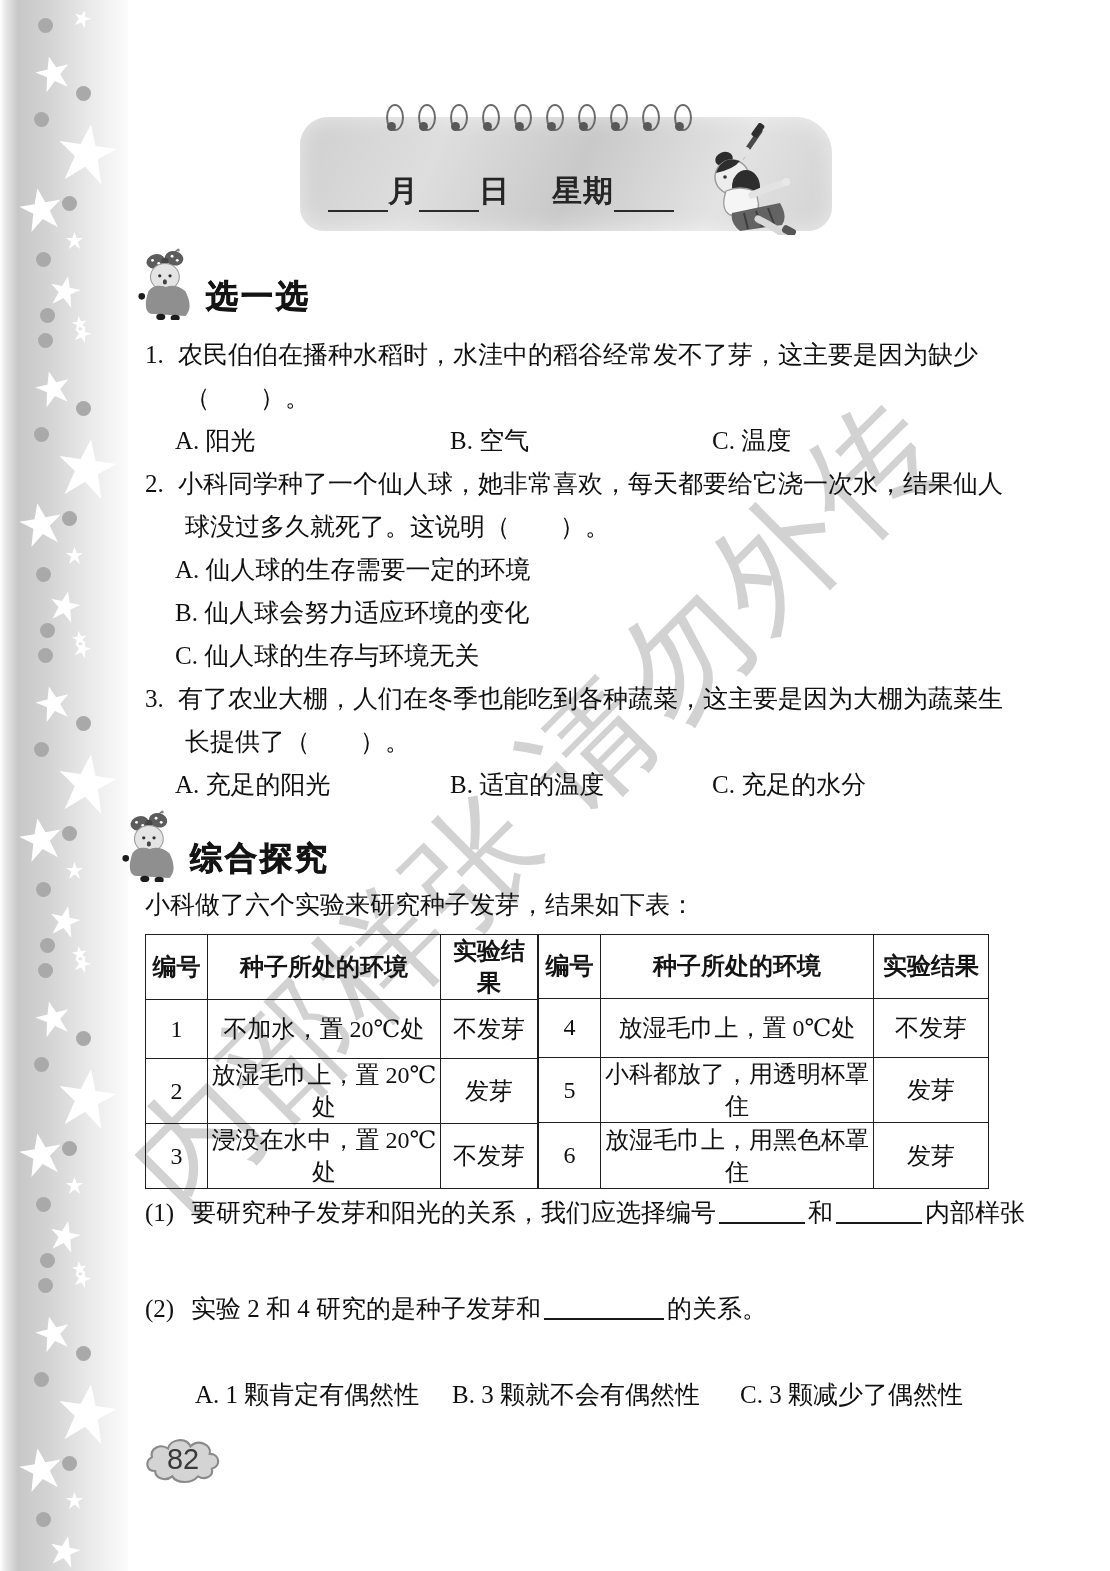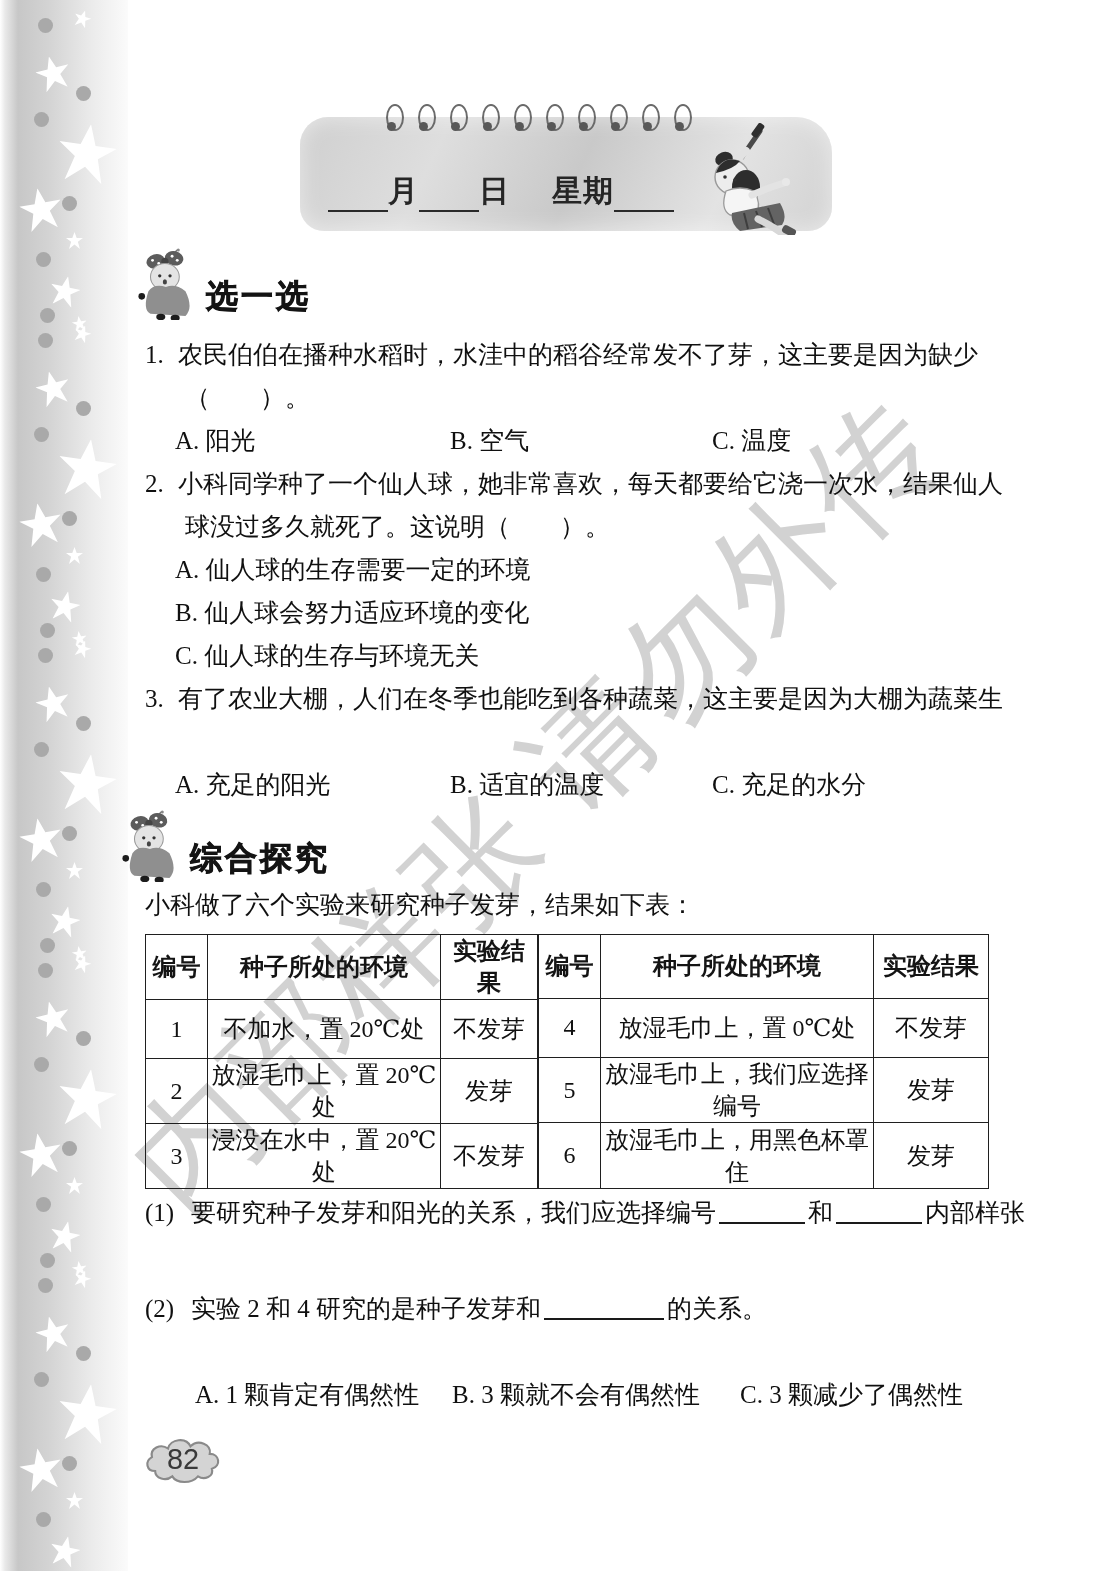--- a/index.html
+++ b/index.html
@@ -209,20 +209,21 @@
     <div class="tline" style="left:450px;top:424px;"><span>B. 空气</span></div>
     <div class="tline" style="left:712px;top:424px;"><span>C. 温度</span></div>
 
     <div class="tline" style="left:145px;top:467px;"><span class="qnum">2.</span><span>小科同学种了一个仙人球，她非常喜欢，每天都要给它浇一次水，结果仙人</span></div>
     <div class="tline" style="left:185px;top:510px;"><span>球没过多久就死了。这说明（　　）。</span></div>
     <div class="tline" style="left:175px;top:553px;"><span>A. 仙人球的生存需要一定的环境</span></div>
     <div class="tline" style="left:175px;top:596px;"><span>B. 仙人球会努力适应环境的变化</span></div>
     <div class="tline" style="left:175px;top:639px;"><span>C. 仙人球的生存与环境无关</span></div>
 
     <div class="tline" style="left:145px;top:682px;"><span class="qnum">3.</span><span>有了农业大棚，人们在冬季也能吃到各种蔬菜，这主要是因为大棚为蔬菜生</span></div>
+    <div class="tline" style="left:185px;top:725px;"><span>长提供了（　　）。</span></div>
     <div class="tline" style="left:175px;top:768px;"><span>A. 充足的阳光</span></div>
     <div class="tline" style="left:450px;top:768px;"><span>B. 适宜的温度</span></div>
     <div class="tline" style="left:712px;top:768px;"><span>C. 充足的水分</span></div>
 
     <div class="sec-head" style="left:122px;top:808px;height:74px;">
       <svg width="62" height="72" viewBox="0 0 60 70">
         <path d="M30,10 L38,2" stroke="#777" stroke-width="1.5" fill="none"></path>
           <circle cx="39" cy="2" r="1.5" fill="#888"></circle>
         <ellipse cx="17" cy="13" rx="9" ry="7" fill="#5c5c5c" transform="rotate(-15 17 13)"></ellipse>
         <ellipse cx="35" cy="10" rx="9" ry="7" fill="#5c5c5c" transform="rotate(12 35 10)"></ellipse>
@@ -287,21 +288,21 @@
           <th>种子所处的环境</th>
           <th>实验结果</th>
         </tr>
         <tr>
           <td>4</td>
           <td>放湿毛巾上，置 0℃处</td>
           <td>不发芽</td>
         </tr>
         <tr>
           <td>5</td>
-          <td>放湿毛巾上，我们应选择编号</td>
+          <td>小科都放了，用透明杯罩住</td>
           <td>发芽</td>
         </tr>
         <tr>
           <td>6</td>
           <td>放湿毛巾上，用黑色杯罩住</td>
           <td>发芽</td>
         </tr>
       </tbody>
         </table>
     </div>

